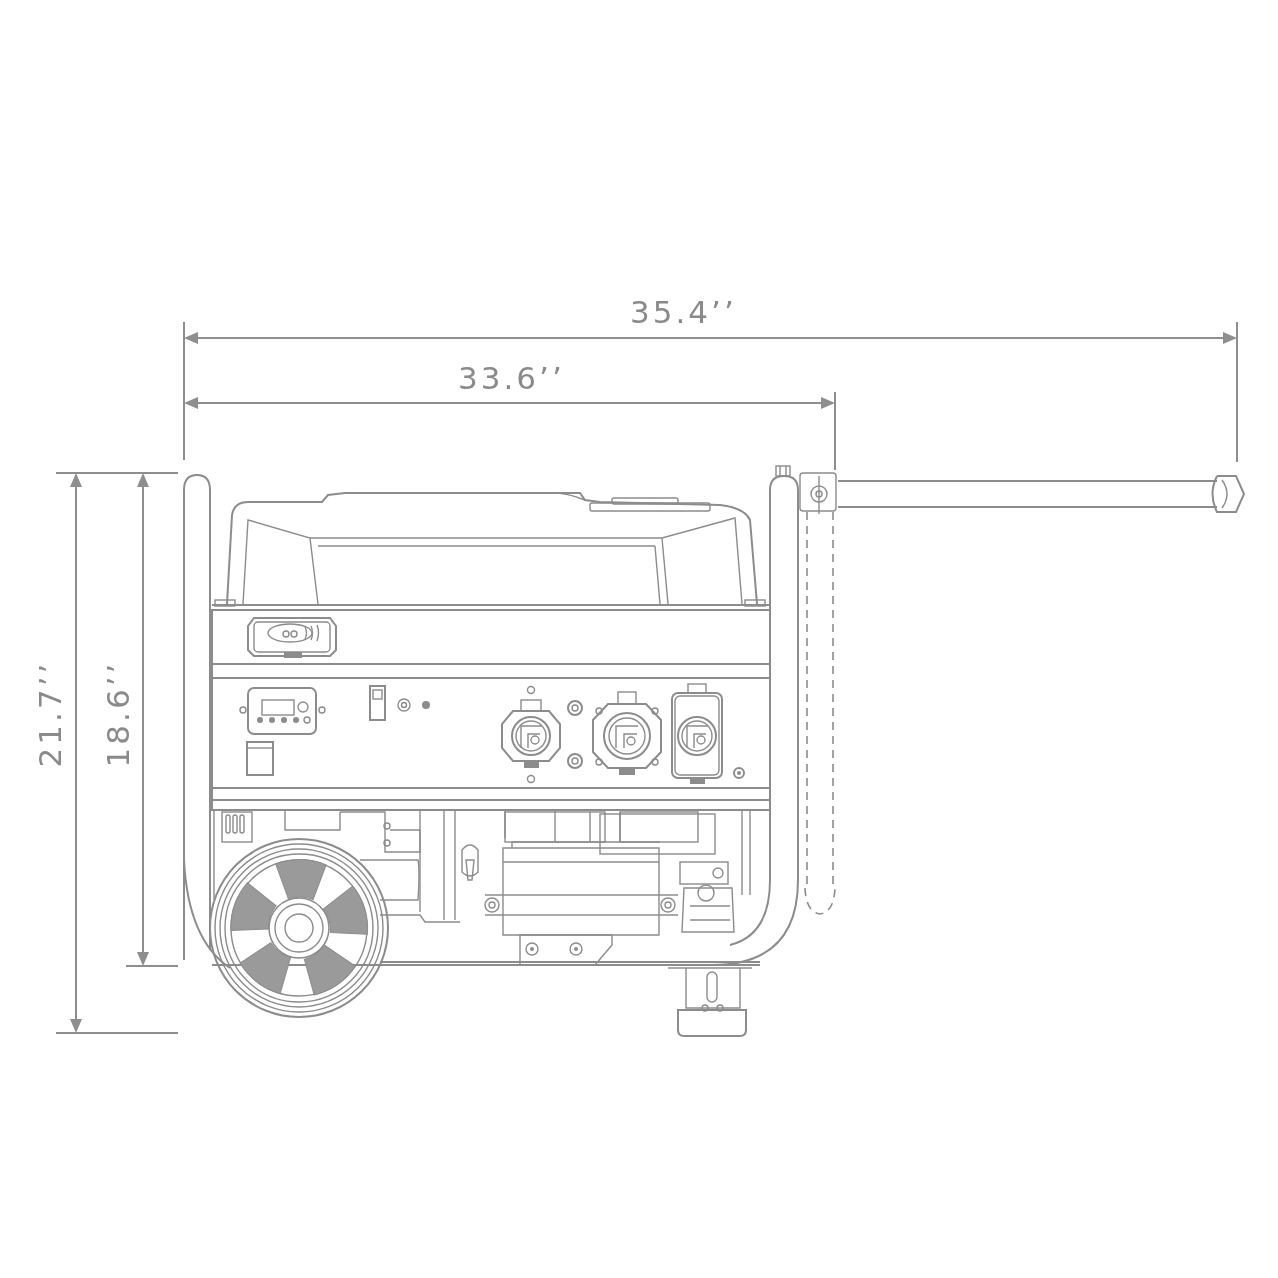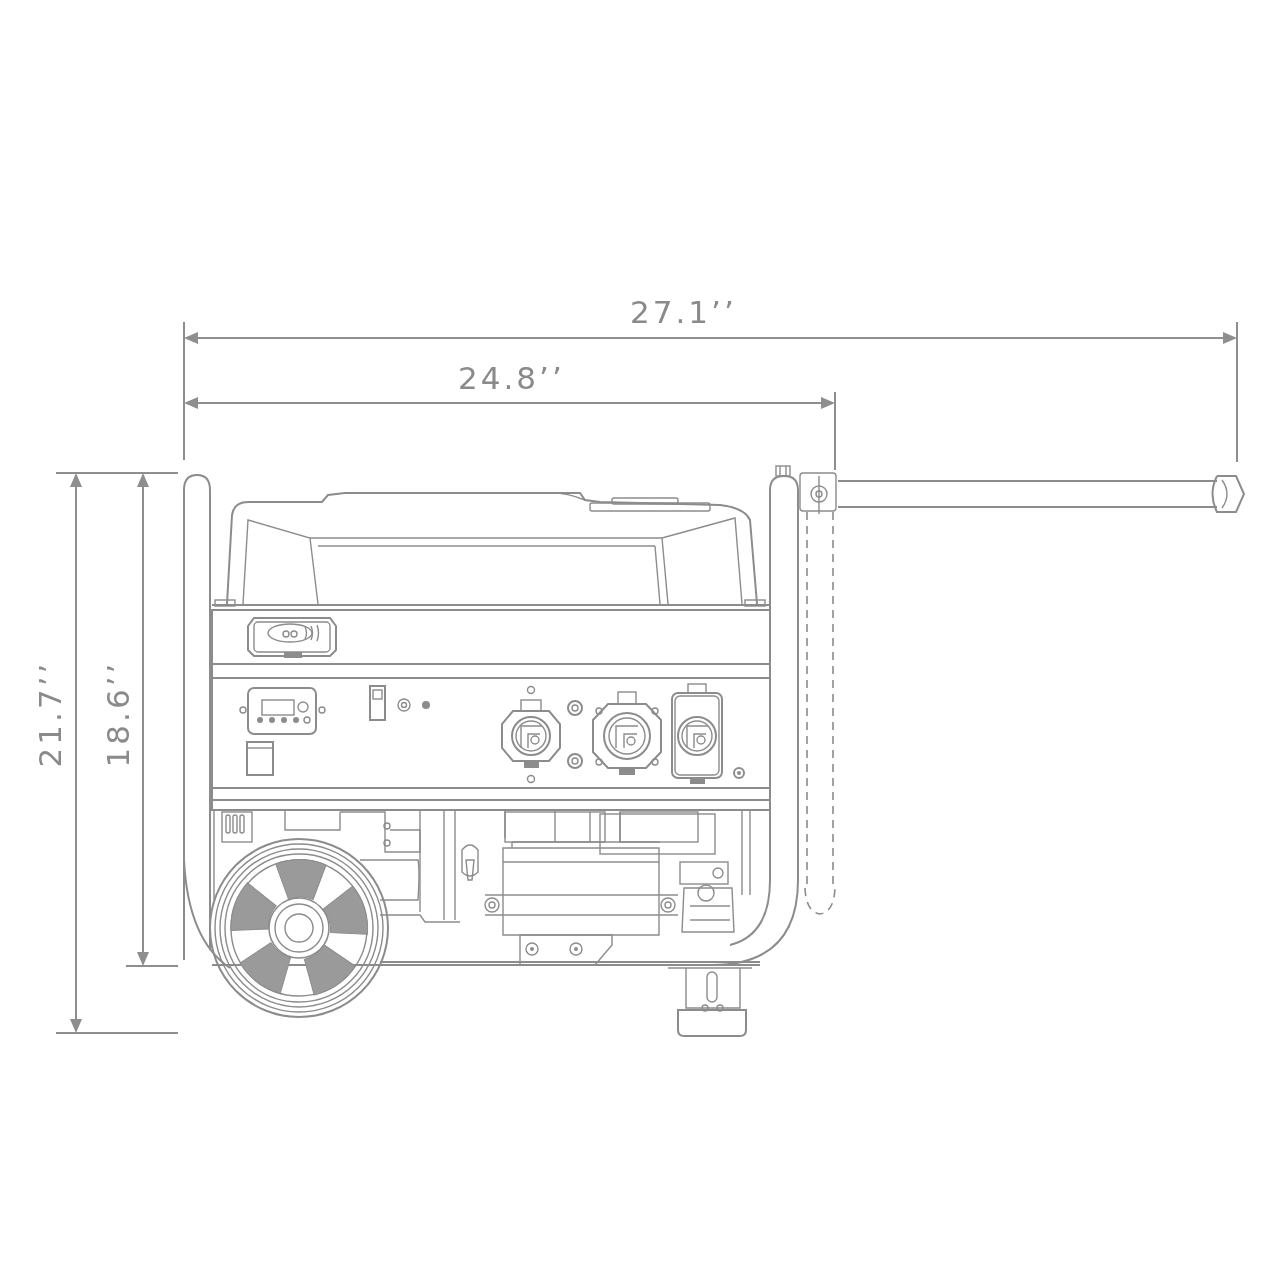--- a/index.html
+++ b/index.html
@@ -255,17 +255,17 @@
       <line class="thin" x1="668" y1="968" x2="752" y2="968"></line>
       <path class="thin" d="M686,968 L686,1008 L740,1008 L740,968"></path>
       <rect class="thin" x="707" y="972" width="10" height="30" rx="5"></rect>
       <path class="ln" d="M678,1010 L746,1010 L746,1030 Q746,1036 740,1036 L684,1036 Q678,1036 678,1030 Z"></path>
       <circle class="thin" cx="705" cy="1008" r="3"></circle>
       <circle class="thin" cx="720" cy="1008" r="3"></circle>
     </g>
   </svg>
 
   
-  <div class="dim-label" style="left:630px; top:294px;">27.1’’</div>
-  <div class="dim-label" style="left:458px; top:360px;">24.8’’</div>
+  <div class="dim-label" style="left:630px; top:294px;">35.4’’</div>
+  <div class="dim-label" style="left:458px; top:360px;">33.6’’</div>
   <div class="dim-label vertical" style="left:-5px; top:696px; width:110px; text-align:center;">21.7’’</div>
   <div class="dim-label vertical" style="left:63px; top:696px; width:110px; text-align:center;">18.6’’</div>
 </div>
 
 </body></html>

